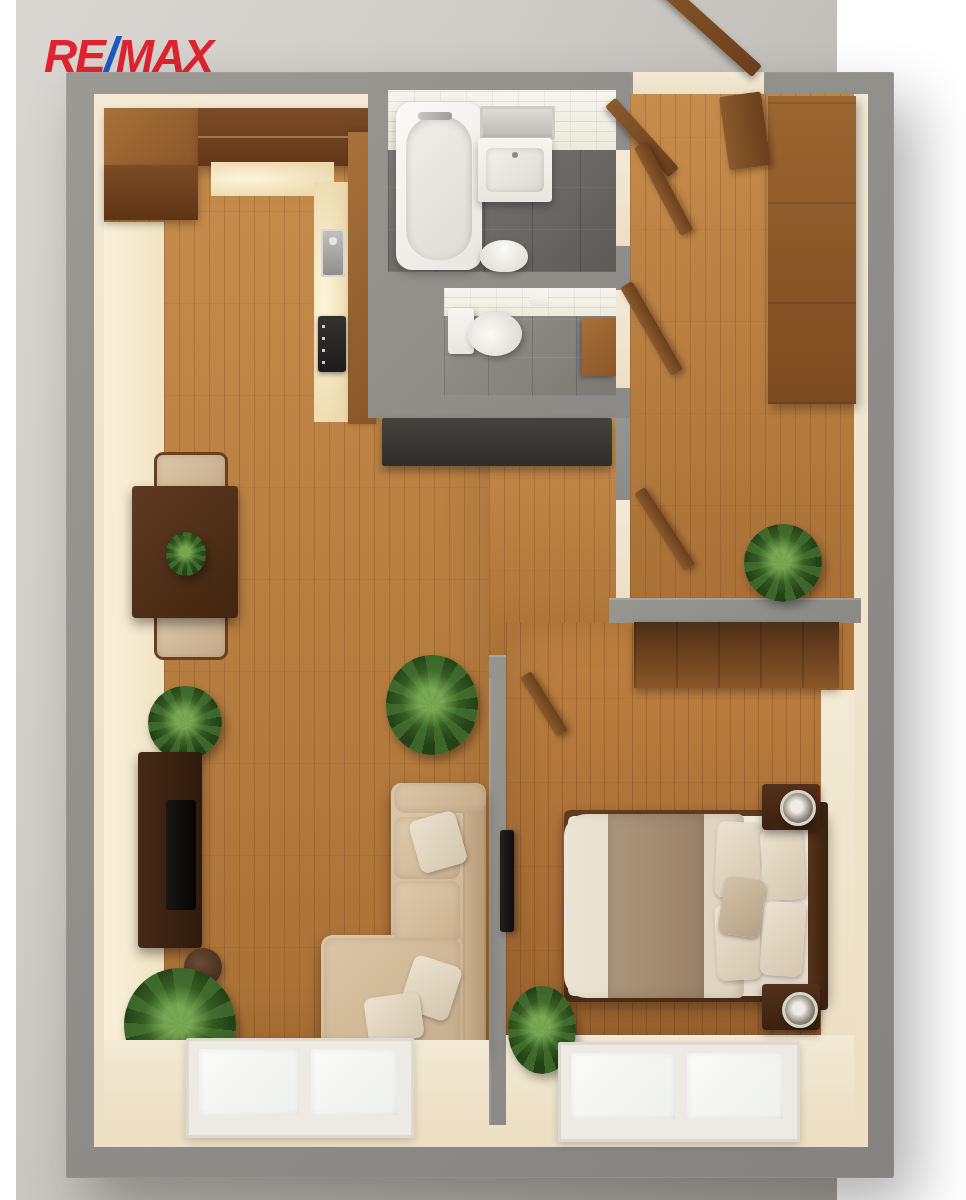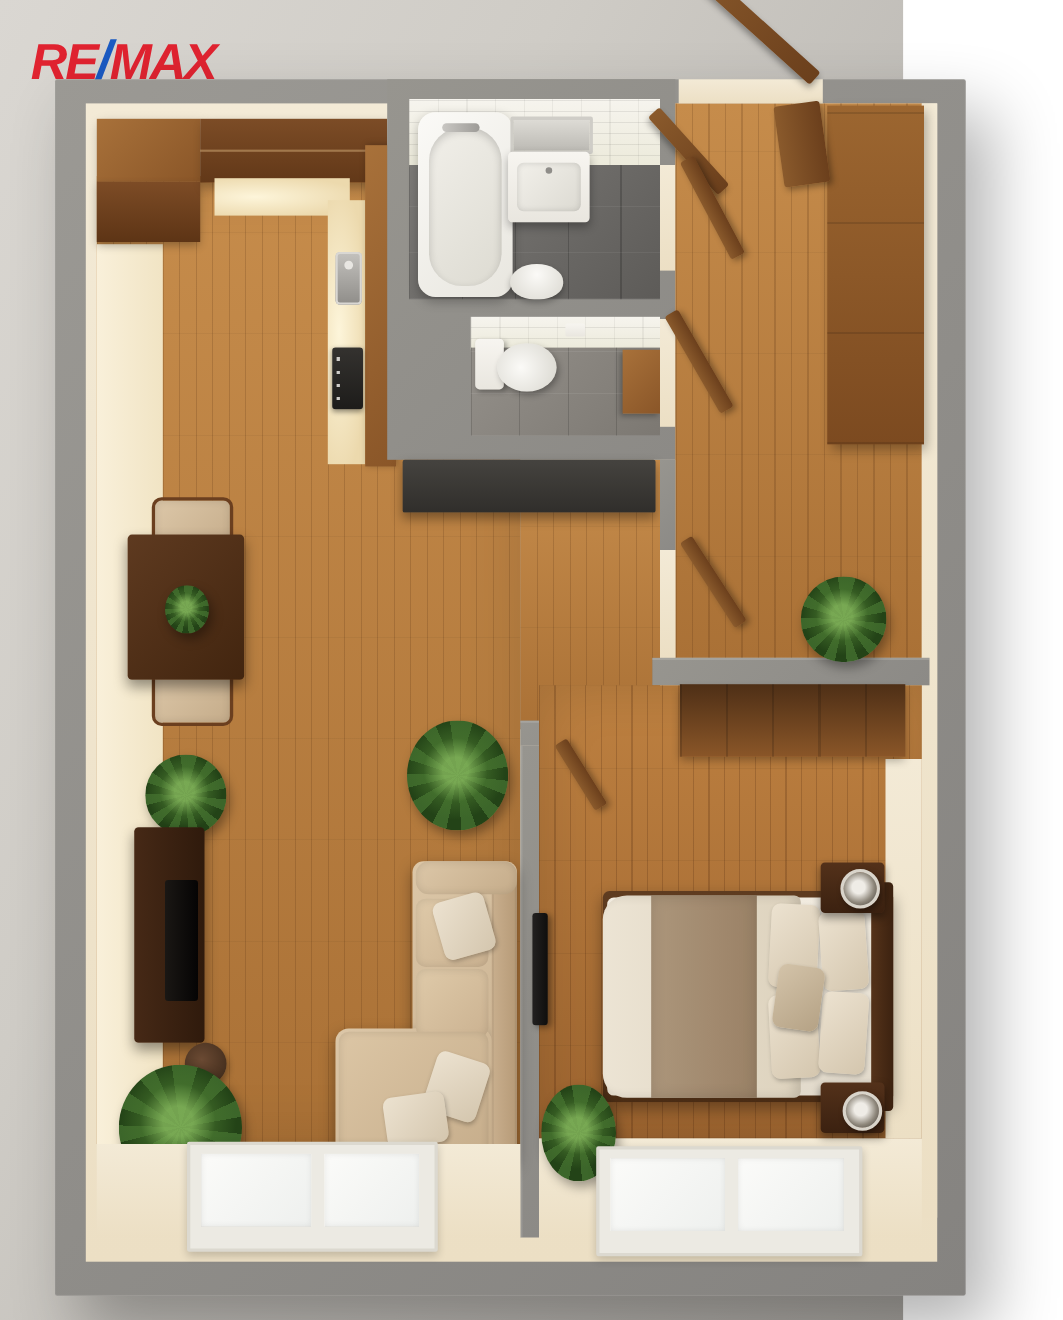--- a/index.html
+++ b/index.html
@@ -1,19 +1,19 @@
 <!DOCTYPE html>
 <html><head>
 <meta charset="utf-8">
 <style>
   html,body{margin:0;padding:0;}
   body{width:966px;height:1200px;overflow:hidden;
        font-family:"Liberation Sans", sans-serif;}
   .stage{position:relative;width:821px;height:1200px;
-         background:linear-gradient(118deg,#dad7d2 0%,#cfccc6 35%,#bcb9b4 68%,#a7a49f 100%);}
+         background:linear-gradient(118deg,#dad7d2 0%,#cfccc6 35%,#bcb9b4 68%,#a7a49f 100%);margin-left:16px;}
   .abs{position:absolute;}
 
   
   .logo{left:28px;top:30px;font-weight:bold;font-style:italic;
         font-size:46px;letter-spacing:-2px;line-height:1;user-select:none;}
   .logo .re,.logo .max{color:#e02330;}
   .logo .slash{color:#1b5ac2;font-size:50px;}
 
   
   .plan{left:50px;top:72px;width:828px;height:1106px;

